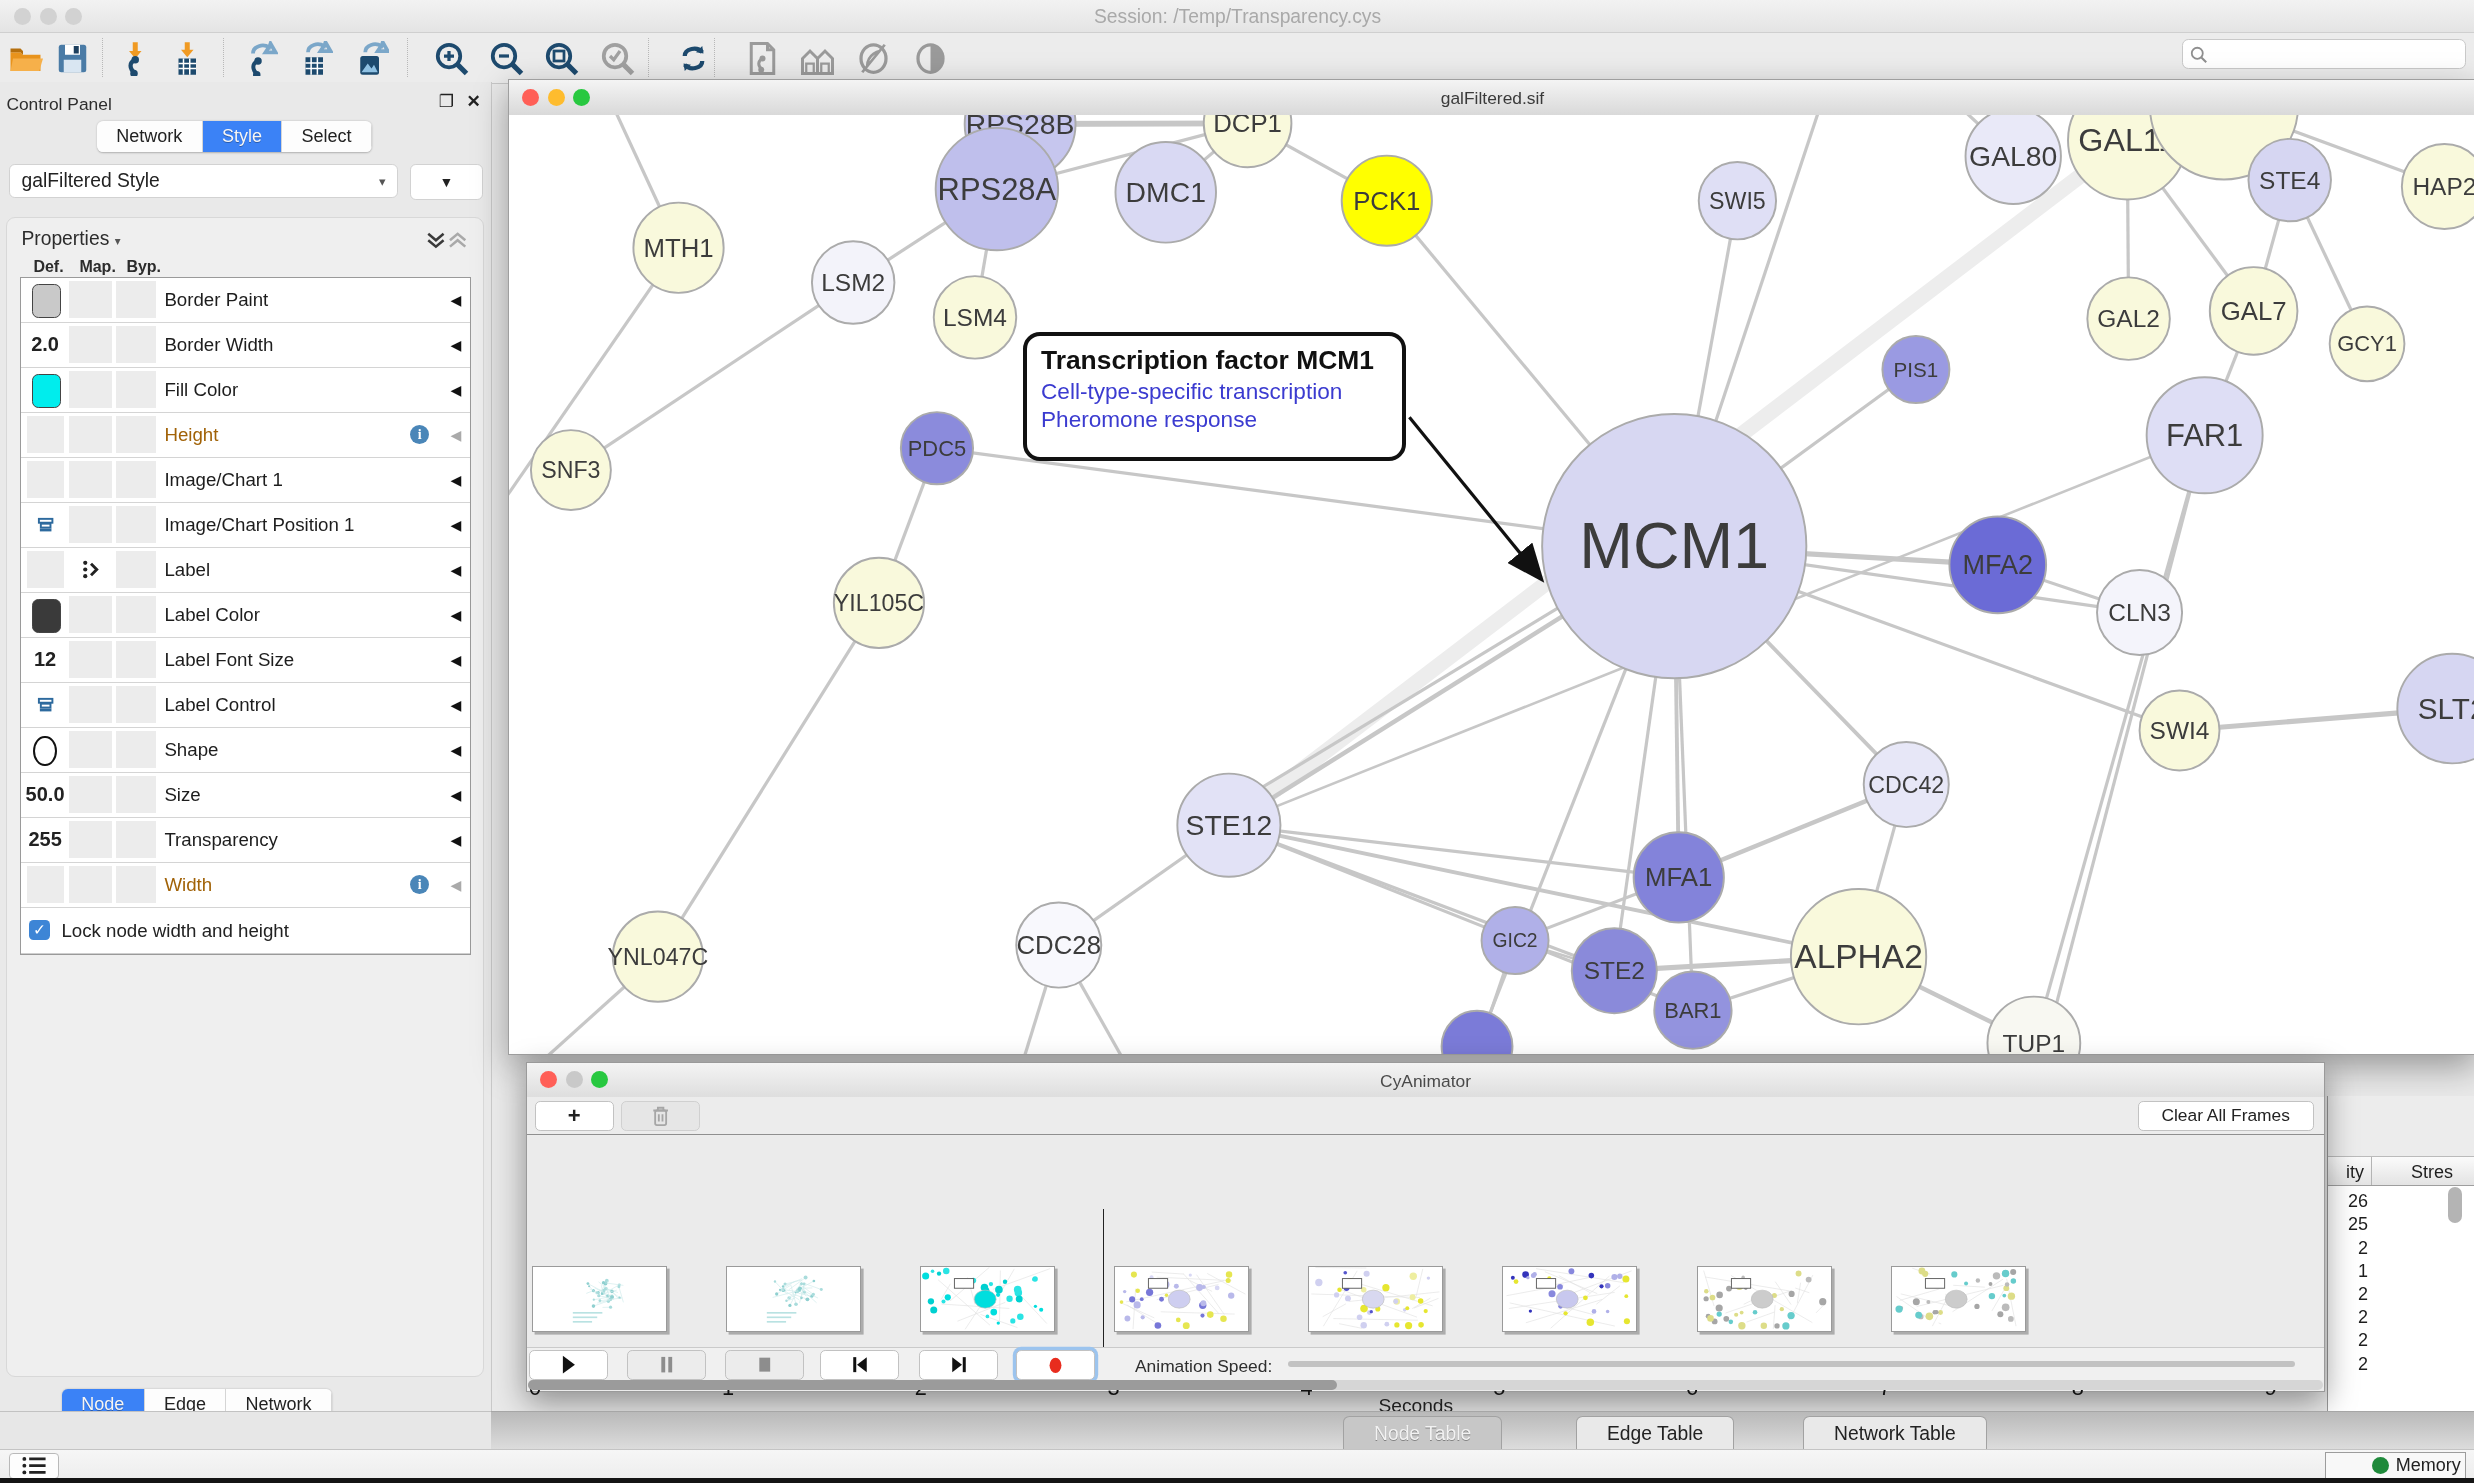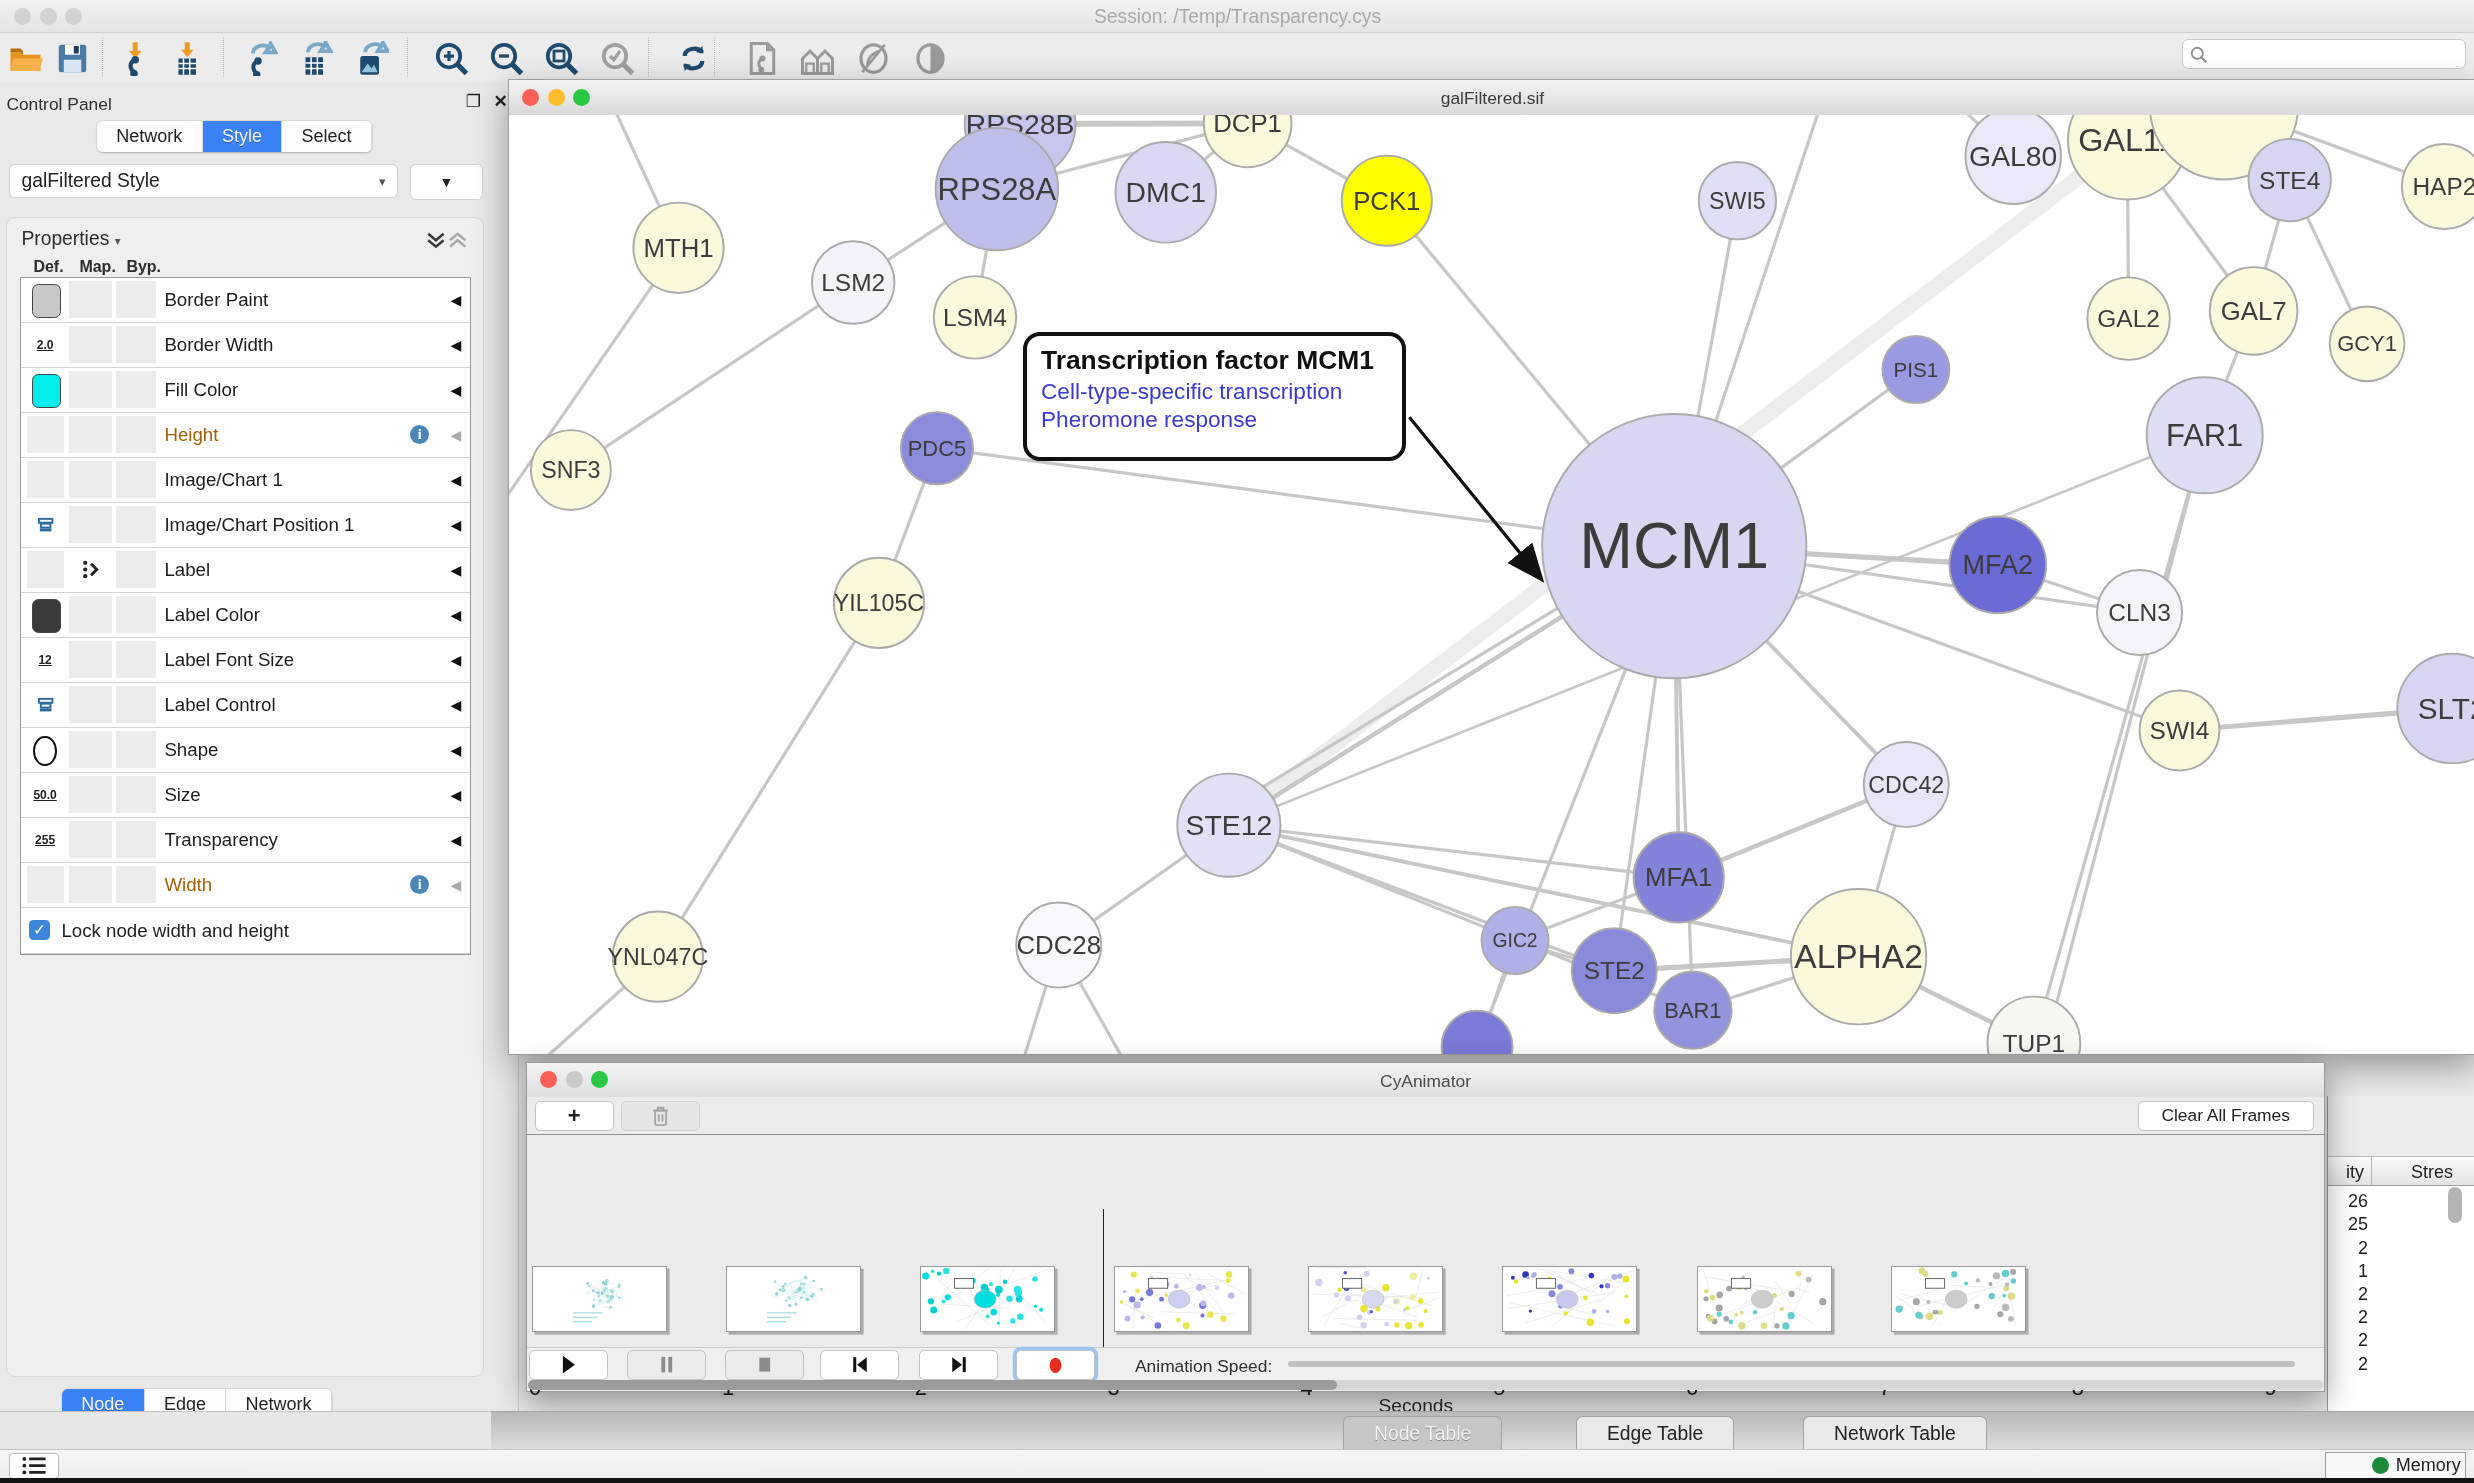--- a/index.html
+++ b/index.html
@@ -8,41 +8,41 @@
   .abs{position:absolute;}
   
   #titlebar{left:0;top:0;width:2475px;height:32px;background:linear-gradient(#f2f2f2,#e4e4e4);border-bottom:0.6px solid #cfcfcf;}
   .traffic{width:17px;height:17px;border-radius:50%;display:inline-block;margin-right:5.8px;}
   #session-title{width:100%;text-align:center;top:6.4px;font-size:19.3px;color:#a9a9a9;}
   #toolbar{left:0;top:33px;width:2475px;height:50px;background:#ececec;border-bottom:0.6px solid #c6c6c6;}
   .tbtn{position:absolute;top:5.2px;width:40px;height:40px;display:flex;align-items:center;justify-content:center;border-radius:5.2px;}
   .tsep{position:absolute;top:5.2px;width:0;height:39px;border-left:1.3px dotted #b8b8b8;}
   #search-box{right:9px;top:6.4px;width:284px;height:30px;background:#fff;border:1.3px solid #c9c9c9;border-radius:6.4px;display:flex;align-items:center;padding-left:6.4px;box-sizing:border-box;}
   
-  #control-panel{left:0;top:82px;width:491px;height:1329px;background:#e9e9e9;border-right:1.3px solid #c9c9c9;padding-left:27px;}
+  #control-panel{left:0;top:82px;width:491px;height:1329px;background:#e9e9e9;border-right:1.3px solid #c9c9c9;}
   #cp-title{left:6.4px;top:11.6px;font-size:17.4px;color:#2e2e2e;}
   .cp-winbtn{position:absolute;top:9px;font-size:17px;color:#222;}
   #cp-tabs{left:97px;top:39px;height:31px;display:flex;border-radius:6.4px;overflow:hidden;box-shadow:0 0.6px 1.9px rgba(0,0,0,.25);}
   .cp-tab{height:31px;display:flex;align-items:center;justify-content:center;font-size:18px;background:#fdfdfd;border-right:0.6px solid #d5d5d5;padding:0 19.3px;}
   .cp-tab.pressed{background:#3b82f6;color:#f6f6f6;text-shadow:0 0.6px 0.6px rgba(0,0,0,.3);}
   #style-select{left:9px;top:82px;width:389px;height:34px;background:#fff;border:1.3px solid #d2d2d2;border-radius:5.8px;display:flex;align-items:center;font-size:19.3px;padding:0 11.6px;box-sizing:border-box;justify-content:space-between;}
   #style-menu-btn{left:410px;top:82px;width:71px;height:34px;background:#fff;border:1.3px solid #d2d2d2;border-radius:5.8px;display:flex;align-items:center;justify-content:center;font-size:14px;}
   #properties-box{left:6.4px;top:135px;width:478px;height:1160px;background:#efefef;border:1.3px solid #d8d8d8;border-radius:9px;box-sizing:border-box;}
   #prop-header{left:14px;top:10.3px;font-size:19.3px;color:#2c2c2c;}
   #prop-chevrons{right:15.5px;top:11.6px;}
   #prop-cols{left:0;top:40px;width:100%;font-size:16px;font-weight:bold;color:#2c2c2c;}
   #prop-table{left:13px;top:59px;width:451px;background:#fff;border:1.3px solid #9a9a9a;box-sizing:border-box;}
   .prow{position:relative;height:44px;border-bottom:0.6px solid #d4d4d4;background:#fff;}
   .pcell{position:absolute;top:3.2px;height:37px;background:#ececec;}
   .plabel{position:absolute;left:143px;top:0;height:44px;display:flex;align-items:center;font-size:18.7px;color:#1d1d1d;}
   .prow.dim .plabel{color:#a16207;}
   .parrow{position:absolute;right:9px;top:0;height:44px;display:flex;align-items:center;font-size:14px;color:#111;}
   .prow.dim .parrow{color:#aaa;}
   .swatch{position:absolute;left:5.2px;top:2.6px;width:27px;height:32px;border:1.3px solid #444;border-radius:6.4px;}
-  .defnum{position:absolute;left:0;width:37px;top:0;height:37px;display:flex;align-items:center;justify-content:center;font-weight:bold;font-size:12px;text-decoration:underline;}
+  .defnum{position:absolute;left:0;width:37px;top:0;height:37px;display:flex;align-items:center;justify-content:center;font-weight:bold;font-size:20px;}
   .info-i{position:absolute;right:41px;top:12.2px;width:19.3px;height:19.3px;border-radius:50%;background:#4a86b8;color:#fff;font-size:14px;font-weight:bold;text-align:center;line-height:19.3px;font-family:"Liberation Serif",serif;}
   #lock-row{position:relative;height:45px;background:#fff;border-bottom:0.6px solid #cfcfcf;}
   #lock-box{position:absolute;left:7.7px;top:11.6px;width:20.6px;height:20.6px;background:#3d85d6;border-radius:4.5px;color:#fff;font-size:15.5px;text-align:center;line-height:20.6px;}
   #lock-label{position:absolute;left:40px;top:0;height:45px;display:flex;align-items:center;font-size:18.7px;}
   #cp-bottom-tabs{left:62px;top:1307px;height:30px;display:flex;border-radius:5.8px;overflow:hidden;box-shadow:0 0.6px 1.9px rgba(0,0,0,.25);}
   
   #net-window{left:508px;top:79px;width:1967px;height:974px;background:#fff;border:0.6px solid #9f9f9f;box-shadow:0 11.6px 32px rgba(0,0,0,.35);}
   #net-titlebar{left:0;top:0;width:100%;height:35px;background:linear-gradient(#f4f4f4,#d9d9d9);border-bottom:0.6px solid #b2b2b2;}
   #net-title{width:100%;text-align:center;top:8.4px;font-size:17.4px;color:#3a3a3a;}
   #net-canvas{left:0;top:35px;width:1967px;height:939px;overflow:hidden;background:#fff;}

